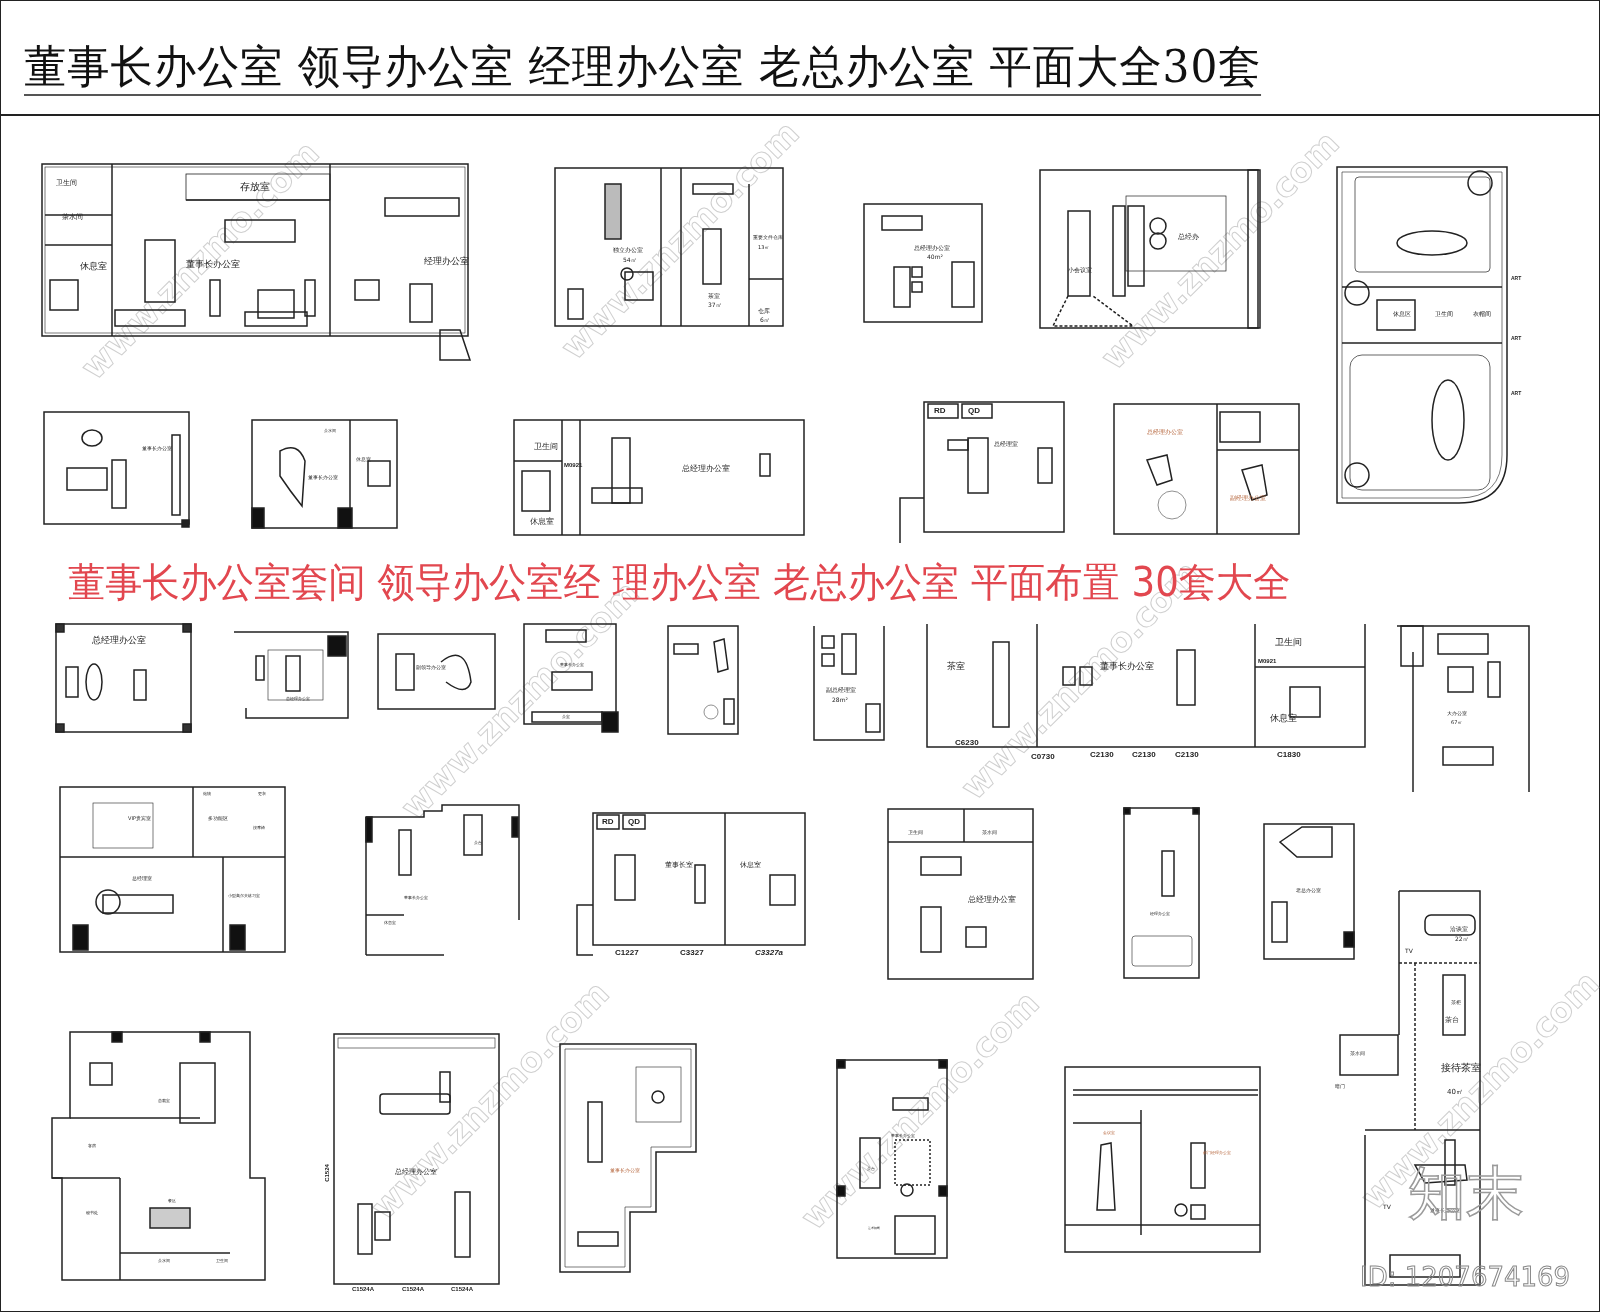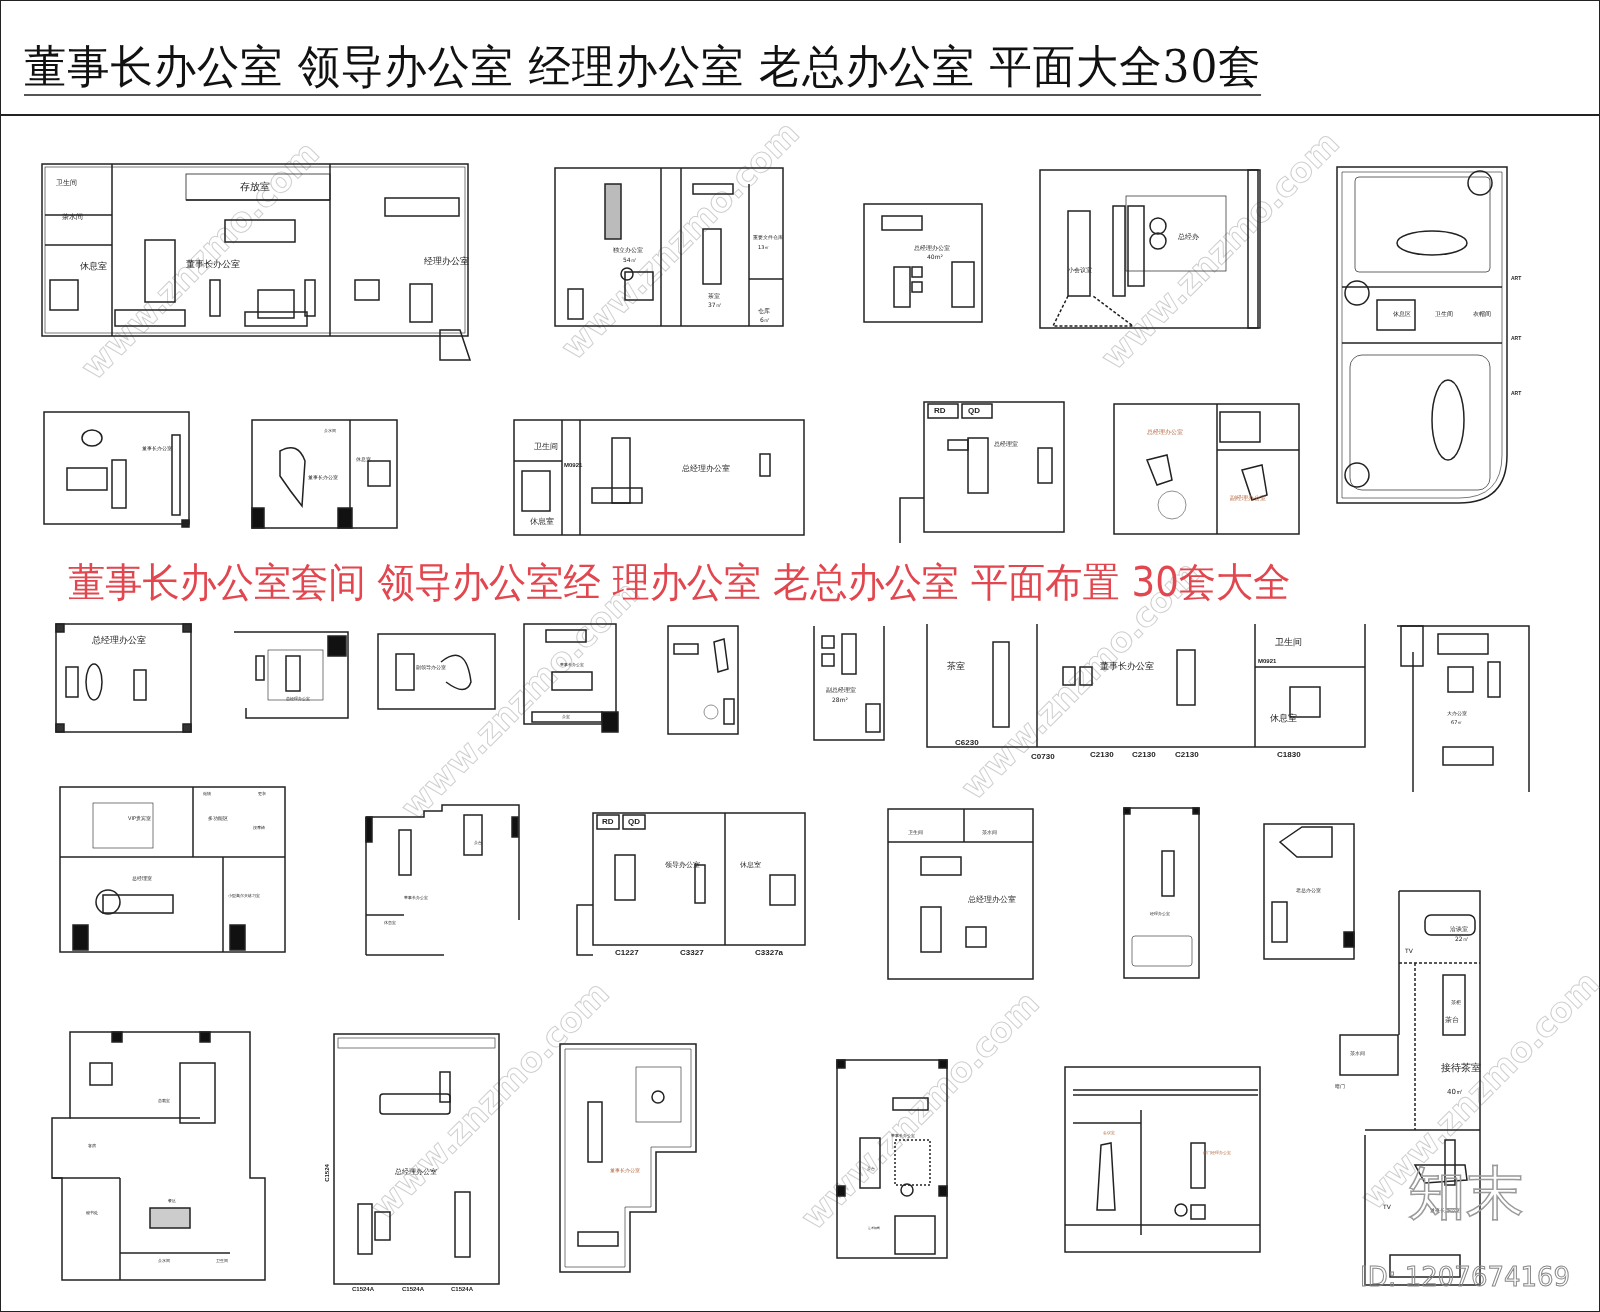--- a/index.html
+++ b/index.html
@@ -416,25 +416,25 @@
       <line x1="150" y1="8" x2="150" y2="140"></line>
       <rect x="22" y="10" width="22" height="14"></rect>
       <rect x="48" y="10" width="22" height="14"></rect>
       <rect x="40" y="50" width="20" height="45"></rect>
       <rect x="120" y="60" width="10" height="38"></rect>
       <rect x="195" y="70" width="25" height="30"></rect>
     </g>
   </svg>
   <div class="lbl code" style="left:27px;top:12px;font-size:8px;">RD</div>
   <div class="lbl code" style="left:53px;top:12px;font-size:8px;">QD</div>
-  <div class="lbl" style="left:90px;top:55px;font-size:7px;">领导办公室</div>
+  <div class="lbl" style="left:90px;top:55px;font-size:7px;">董事长室</div>
   <div class="lbl" style="left:165px;top:55px;font-size:7px;">休息室</div>
   <div class="lbl code" style="left:40px;top:143px;">C1227</div>
   <div class="lbl code" style="left:105px;top:143px;">C3327</div>
-  <div class="lbl code" style="left:180px;top:143px;">C3327a</div>
+  <div class="lbl code" style="left:180px;top:143px;font-style:italic;">C3327a</div>
 </div>
 
 <div class="plan" style="left:886px;top:807px;width:150px;height:175px;">
   <svg viewBox="0 0 150 175">
     <g fill="none" stroke="#222" stroke-width="1.5">
       <rect x="2" y="2" width="145" height="170"></rect>
       <line x1="2" y1="35" x2="147" y2="35"></line>
       <line x1="78" y1="2" x2="78" y2="35"></line>
       <rect x="35" y="50" width="40" height="18"></rect>
       <rect x="35" y="100" width="20" height="45"></rect>

